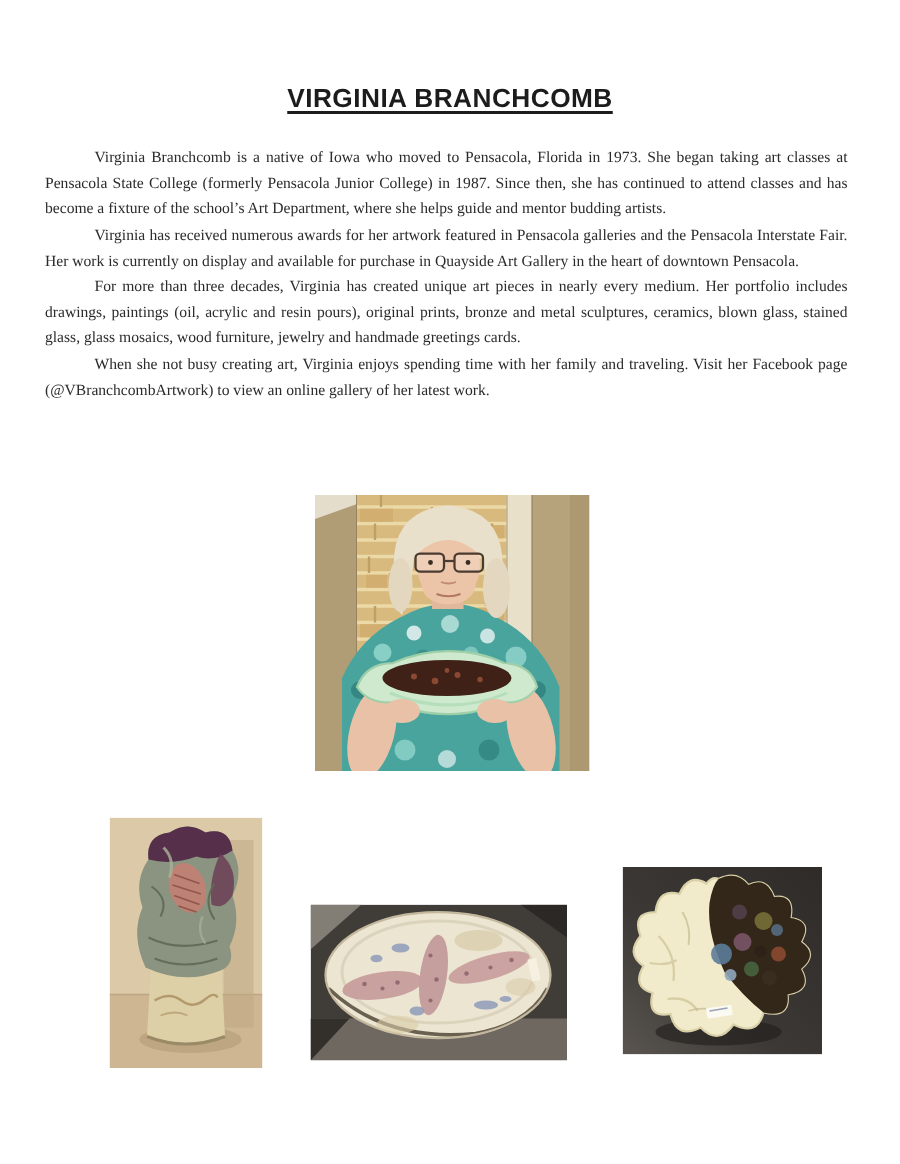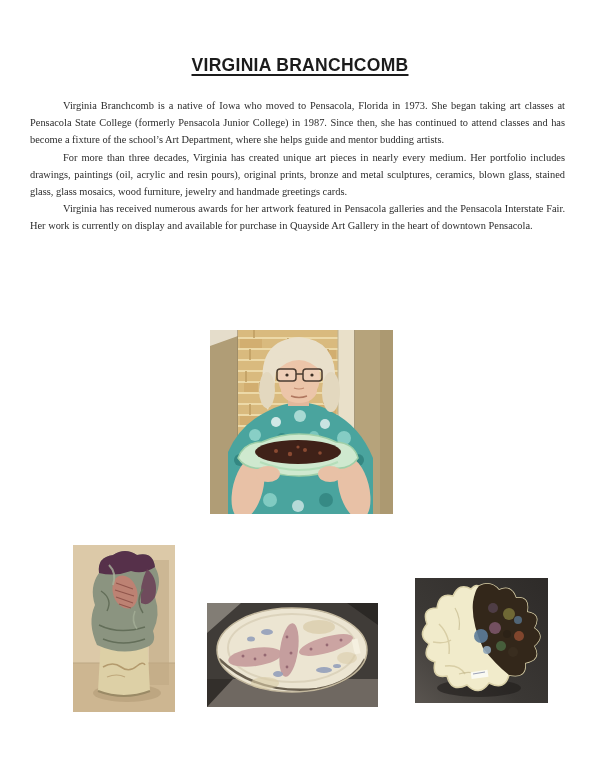--- a/index.html
+++ b/index.html
@@ -34,22 +34,23 @@
 </style>
 </head>
 <body>
 
 <div class="page">
 
   <h1 class="doc-title">VIRGINIA BRANCHCOMB</h1>
 
   <div class="body-text">
     <p>Virginia Branchcomb is a native of Iowa who moved to Pensacola, Florida in 1973. She began taking art classes at Pensacola State College (formerly Pensacola Junior College) in 1987. Since then, she has continued to attend classes and has become a fixture of the school’s Art Department, where she helps guide and mentor budding artists.</p>
+    <p>Virginia has received numerous awards for her artwork featured in Pensacola galleries and the Pensacola Interstate Fair. Her work is currently on display and available for purchase in Quayside Art Gallery in the heart of downtown Pensacola.</p>
     <p>For more than three decades, Virginia has created unique art pieces in nearly every medium. Her portfolio includes drawings, paintings (oil, acrylic and resin pours), original prints, bronze and metal sculptures, ceramics, blown glass, stained glass, glass mosaics, wood furniture, jewelry and handmade greetings cards.</p>
-    <p>Virginia has received numerous awards for her artwork featured in Pensacola galleries and the Pensacola Interstate Fair. Her work is currently on display and available for purchase in Quayside Art Gallery in the heart of downtown Pensacola.</p>
+    <p>When she not busy creating art, Virginia enjoys spending time with her family and traveling. Visit her Facebook page (@VBranchcombArtwork) to view an online gallery of her latest work.</p>
   </div>
 
   <div class="photo photo-portrait" role="img" aria-label="Virginia Branchcomb wearing glasses and a teal floral top, holding a handmade ceramic bowl in front of a brick wall">
     <svg viewBox="0 0 183 184" preserveAspectRatio="none">
 
       <rect x="0" y="0" width="183" height="184" fill="#b6a37b"></rect>
       <rect x="0" y="0" width="28" height="184" fill="#b09d76"></rect>
       <polygon points="0,0 28,0 28,6 0,16" fill="#efe9da" opacity="0.85"></polygon>
       <line x1="28" y1="0" x2="28" y2="184" stroke="#94825f" stroke-width="1.2"></line>
 

